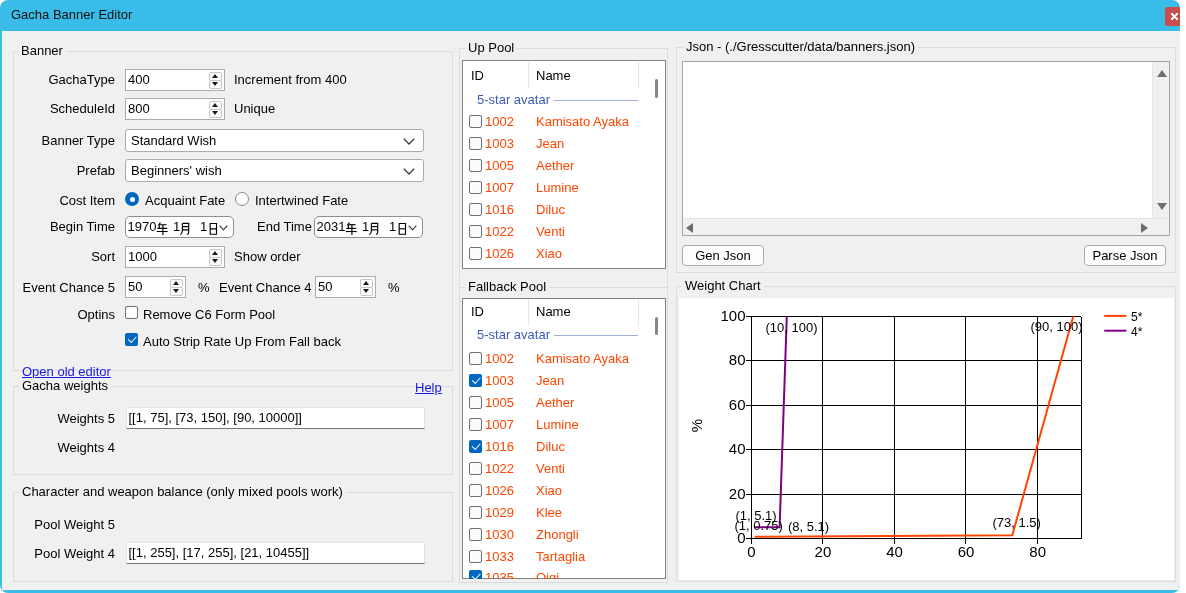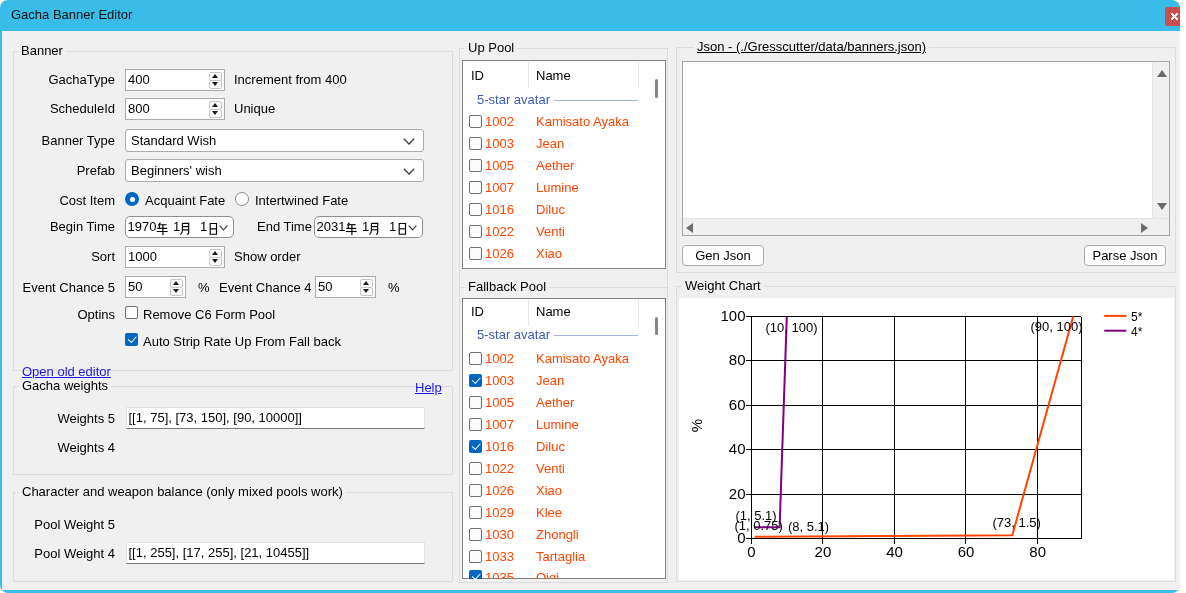--- a/index.html
+++ b/index.html
@@ -290,21 +290,21 @@
         <div class="it" style="left:73px; top:250px;">Tartaglia</div>
       <div style="position:absolute; left:0; top:269px; width:190px; height:11px; overflow:hidden;">
         <div class="cb on" style="left:6px; top:2px;"></div>
           <div class="it" style="left:22px; top:1.5px;">1035</div>
           <div class="it" style="left:73px; top:1.5px;">Qiqi</div>
       </div>
       <div class="sbthumb" style="left:192px; top:18px; height:18px;"></div>
     </div>
 
     <div class="group" style="left:674px; top:17px; width:500px; height:226px;">
-      <span class="glabel" style="left:17px;text-decoration:underline;">Json - (./Gresscutter/data/banners.json)</span>
+      <span class="glabel" style="left:6px;">Json - (./Gresscutter/data/banners.json)</span>
     </div>
     <div class="tarea" style="left:680px; top:31px; width:488px; height:175px;">
       <div class="vsb">
         <div class="arr" style="left:4px; top:8px; border-left:5px solid transparent; border-right:5px solid transparent; border-bottom:7px solid #6d6d6d;"></div>
         <div class="arr" style="left:4px; bottom:8px; border-left:5px solid transparent; border-right:5px solid transparent; border-top:7px solid #6d6d6d;"></div>
       </div>
       <div class="hsb">
         <div class="arr" style="left:3px; top:4px; border-top:5px solid transparent; border-bottom:5px solid transparent; border-right:7px solid #6d6d6d;"></div>
         <div class="arr" style="right:21px; top:4px; border-top:5px solid transparent; border-bottom:5px solid transparent; border-left:7px solid #6d6d6d;"></div>
       </div>

